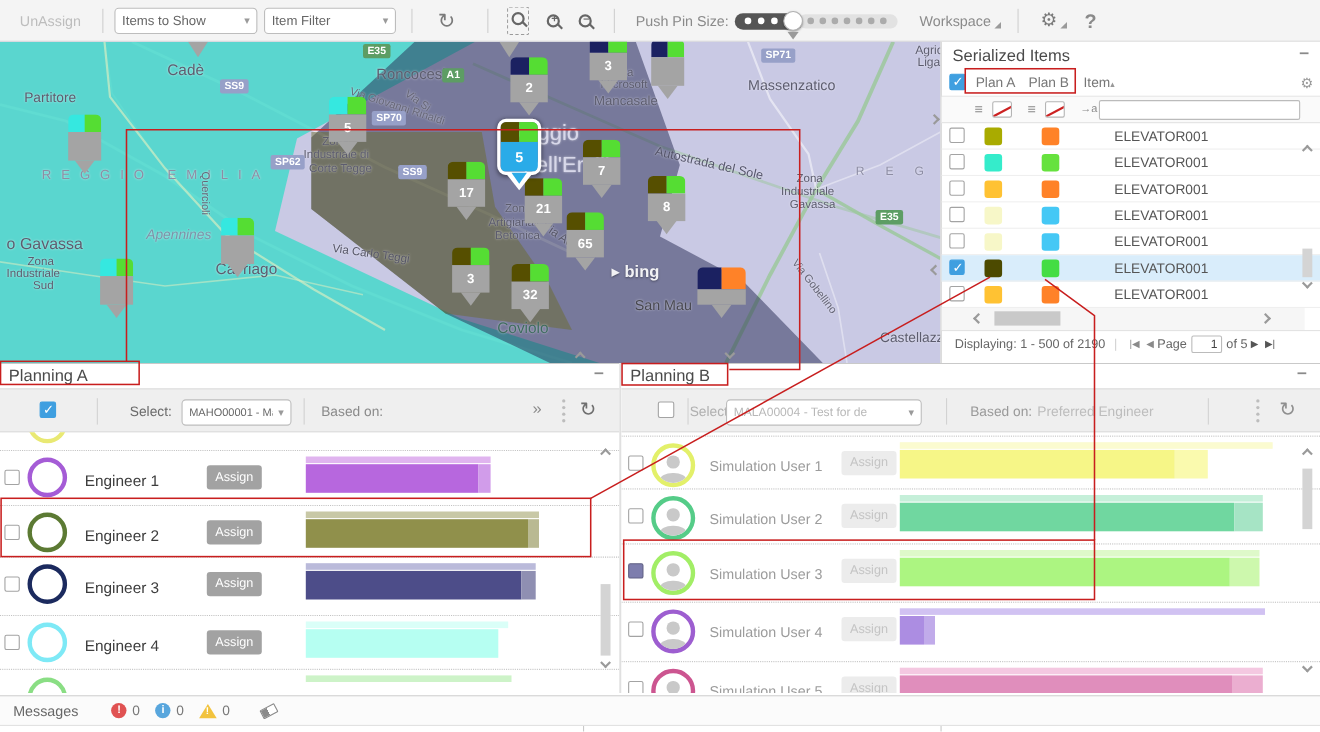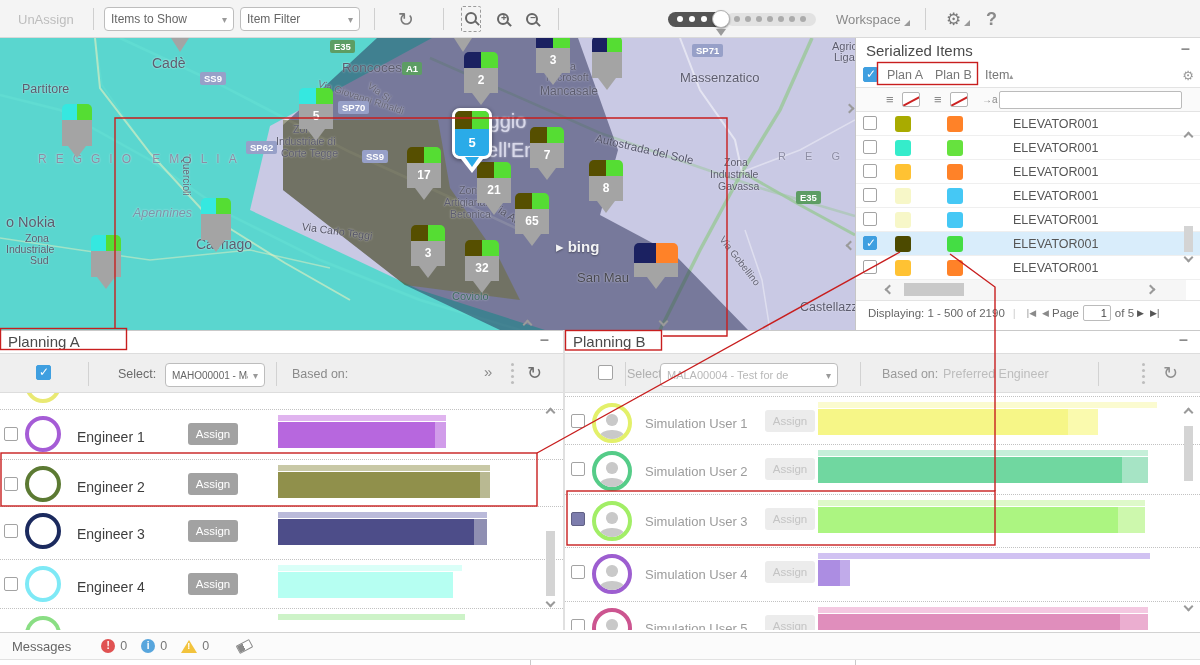--- a/index.html
+++ b/index.html
@@ -170,20 +170,23 @@
       <span class="mag">
           <span class="mg">+</span>
         </span>
     </div>
     <div class="tb-item" style="left:526px;">
       <span class="mag">
           <span class="mg">–</span>
         </span>
     </div>
     <div class="tb-sep" style="left:558px;"></div>
+    <div class="tb-item" style="left:578px;">
+      <span class="tb-label">Push Pin Size:</span>
+    </div>
     <div id="slider">
       <div class="sl-dark"></div>
       <div class="sl-light"></div>
       <div class="sl-dot" style="left:9px;background:#fff;"></div>
       <div class="sl-dot" style="left:21px;background:#fff;"></div>
       <div class="sl-dot" style="left:33px;background:#fff;"></div>
       <div class="sl-dot" style="left:66px;background:#ababab;"></div>
       <div class="sl-dot" style="left:77px;background:#ababab;"></div>
       <div class="sl-dot" style="left:88px;background:#ababab;"></div>
       <div class="sl-dot" style="left:99px;background:#ababab;"></div>
@@ -230,21 +233,21 @@
     <div id="map-labels">
         <div class="mlb" style="left: 152px; top: 17px; font-size: 14px; color: rgb(92, 92, 110);">Cadè</div>
         <div class="mlb" style="left: 22px; top: 44px; font-size: 12.5px; color: rgb(92, 92, 110);">Partitore</div>
         <div class="mlb" style="left: 38px; top: 114px; font-size: 12px; color: rgb(141, 141, 164); letter-spacing: 9px;">REGGIO EMILIA</div>
         <div class="mlb" style="left: 342px; top: 22px; font-size: 13.5px; color: rgb(92, 92, 110);">Roncocesi</div>
         <div class="mlb" style="left: 320px; top: 40px; font-size: 10px; color: rgb(102, 102, 119); transform: rotate(18deg);">Via Giovanni Rinaldi</div>
         <div class="mlb" style="left: 293px; top: 85px; font-size: 10.5px;">Zona</div>
         <div class="mlb" style="left: 276px; top: 97px; font-size: 10.5px;">Industriale di</div>
         <div class="mlb" style="left: 281px; top: 109px; font-size: 10.5px;">Corte Tegge</div>
         <div class="mlb" style="left: 133px; top: 168px; font-size: 12.5px; color: rgb(125, 146, 168); font-style: italic;">Apennines</div>
-        <div class="mlb" style="left: 6px; top: 176px; font-size: 14.5px; color: rgb(92, 92, 110);">o Nokia</div>
+        <div class="mlb" style="left: 6px; top: 176px; font-size: 14.5px; color: rgb(92, 92, 110);">o Gavassa</div>
         <div class="mlb" style="left: 25px; top: 194px; font-size: 10.5px;">Zona</div>
         <div class="mlb" style="left: 6px; top: 205px; font-size: 10.5px;">Industriale</div>
         <div class="mlb" style="left: 30px; top: 216px; font-size: 10.5px;">Sud</div>
         <div class="mlb" style="left: 196px; top: 198px; font-size: 14px; color: rgb(92, 92, 110);">Cavriago</div>
         <div class="mlb" style="left: 192px; top: 118px; font-size: 10px; color: rgb(102, 102, 119); transform: rotate(90deg);">Quercioli</div>
         <div class="mlb" style="left: 552px; top: 22px; font-size: 10.5px;">Zona</div>
         <div class="mlb" style="left: 546px; top: 33px; font-size: 10.5px;">Microsoft</div>
         <div class="mlb" style="left: 540px; top: 46px; font-size: 12px; color: rgb(92, 92, 110);">Mancasale</div>
         <div class="mlb" style="left: 680px; top: 32px; font-size: 13px; color: rgb(92, 92, 110);">Massenzatico</div>
         <div class="mlb" style="left: 832px; top: 2px; font-size: 11px; color: rgb(92, 92, 110);">Agric</div>
@@ -257,21 +260,21 @@
         <div class="mlb" style="left: 303px; top: 182px; font-size: 10.5px; color: rgb(85, 85, 102); transform: rotate(8deg);">Via Carlo Teggi</div>
         <div class="mlb" style="left: 459px; top: 146px; font-size: 10.5px;">Zona</div>
         <div class="mlb" style="left: 444px; top: 158px; font-size: 10.5px;">Artigianale</div>
         <div class="mlb" style="left: 450px; top: 170px; font-size: 10.5px;">Betonica</div>
         <div class="mlb" style="left: 724px; top: 118px; font-size: 10.5px;">Zona</div>
         <div class="mlb" style="left: 710px; top: 130px; font-size: 10.5px;">Industriale</div>
         <div class="mlb" style="left: 718px; top: 142px; font-size: 10.5px;">Gavassa</div>
         <div class="mlb" style="left: 778px; top: 112px; font-size: 11px; color: rgb(141, 141, 164); letter-spacing: 8px;">R E G G</div>
         <div class="mlb" style="left: 726px; top: 196px; font-size: 10px; color: rgb(102, 102, 119); transform: rotate(52deg);">Via Gobellino</div>
         <div class="mlb" style="left: 577px; top: 232px; font-size: 13px; color: rgb(71, 71, 79);">San Mau</div>
-        <div class="mlb" style="left: 452px; top: 252px; font-size: 11px; color: rgb(61, 107, 94);">Coviolo</div>
+        <div class="mlb" style="left: 452px; top: 252px; font-size: 14px; color: rgb(61, 107, 94);">Coviolo</div>
         <div class="mlb" style="left: 800px; top: 262px; font-size: 12.5px; color: rgb(92, 92, 110);">Castellazz</div>
         <div class="badge" style="left: 200px; top: 34px;">SS9</div>
         <div class="badge green" style="left: 330px; top: 2px;">E35</div>
         <div class="badge green" style="left: 402px; top: 24px;">A1</div>
         <div class="badge" style="left: 338px; top: 63px;">SP70</div>
         <div class="badge" style="left: 246px; top: 103px;">SP62</div>
         <div class="badge" style="left: 362px; top: 112px;">SS9</div>
         <div class="badge" style="left: 692px; top: 6px;">SP71</div>
         <div class="badge green" style="left: 796px; top: 153px;">E35</div>
       </div>

